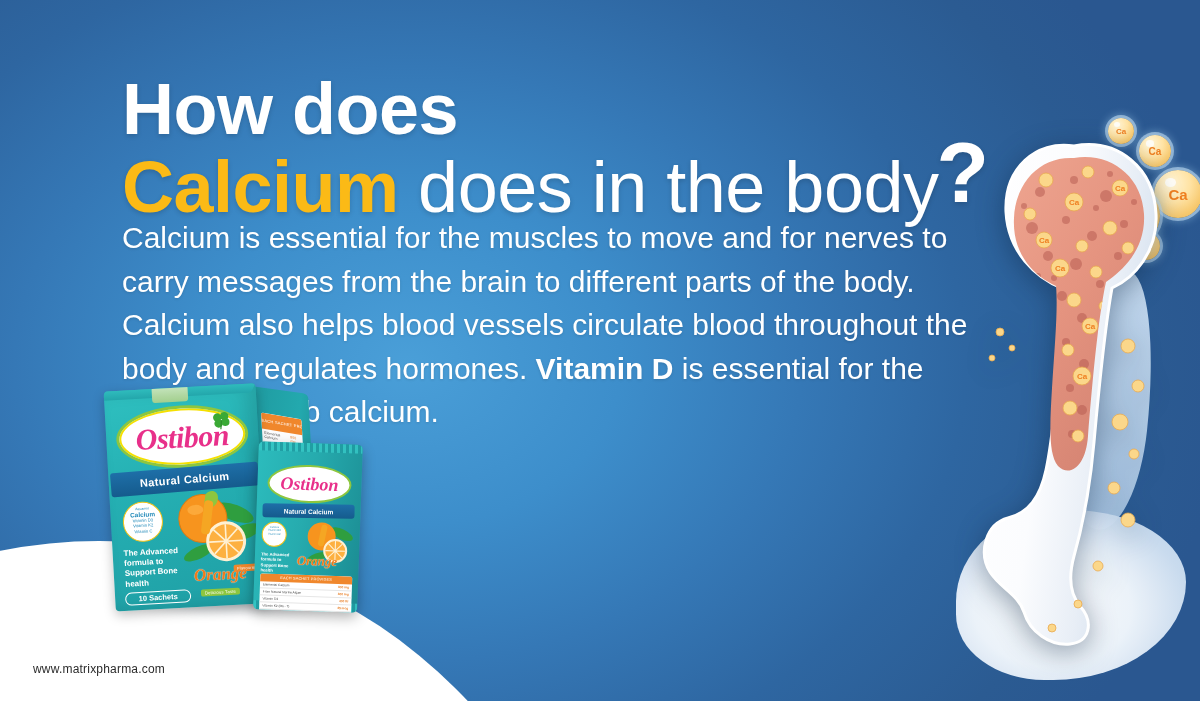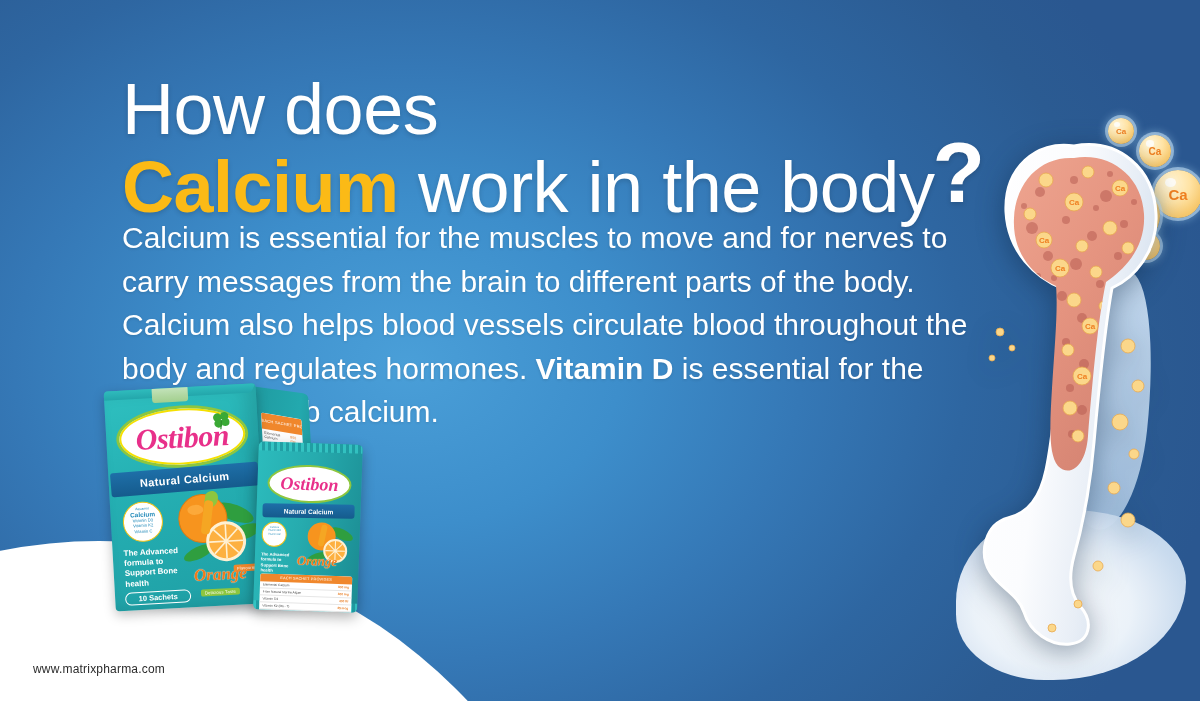--- a/index.html
+++ b/index.html
@@ -25,21 +25,21 @@
   }
 
   
   #headline {
     position:absolute; left:122px; top:76px; z-index:6;
     line-height:0.93;
     letter-spacing:-0.5px;
   }
   .h-line { white-space:nowrap; }
   .h-line1 {
-    font-size:72px; font-weight:normal; color:#ffffff;
+    font-size:72px; font-weight:bold; color:#ffffff;
     text-shadow:0 2px 5px rgba(0,0,0,0.16);
   }
   .h-line2 { font-size:72px; font-weight:bold; color:#ffffff;
     text-shadow:0 2px 5px rgba(0,0,0,0.16); }
   .h-accent { color:#fbba16; }
   .h-rest { font-weight:normal; }
   .h-qmark {
     font-size:86px; font-weight:bold; color:#ffffff;
     position:relative; top:-10px; left:-2px;
     display:inline-block;
@@ -413,21 +413,21 @@
           <circle cx="74" cy="492" r="4"></circle>
       </g>
     </svg>
   </div>
 
   <div id="white-disc"></div>
 
   <div id="headline">
     <div class="h-line h-line1">How does</div>
     <div class="h-line h-line2">
-      <span class="h-accent">Calcium</span><span class="h-rest"> work in the body</span><span class="h-qmark">?</span>
+      <span class="h-accent">Calcium</span><span class="h-rest"> does in the body</span><span class="h-qmark">?</span>
     </div>
   </div>
 
   <p id="body-copy"><span>Calcium is essential for the muscles to move and for nerves to carry messages from the brain to different parts of the body. Calcium also helps blood vessels circulate blood throughout the body and regulates hormones. </span><b>Vitamin D</b><span> is essential for the body to absorb calcium.</span></p>
 
   <div id="product">
     <div class="pk-shadow"></div>
 
     <div class="box">
       <div class="box-side">

